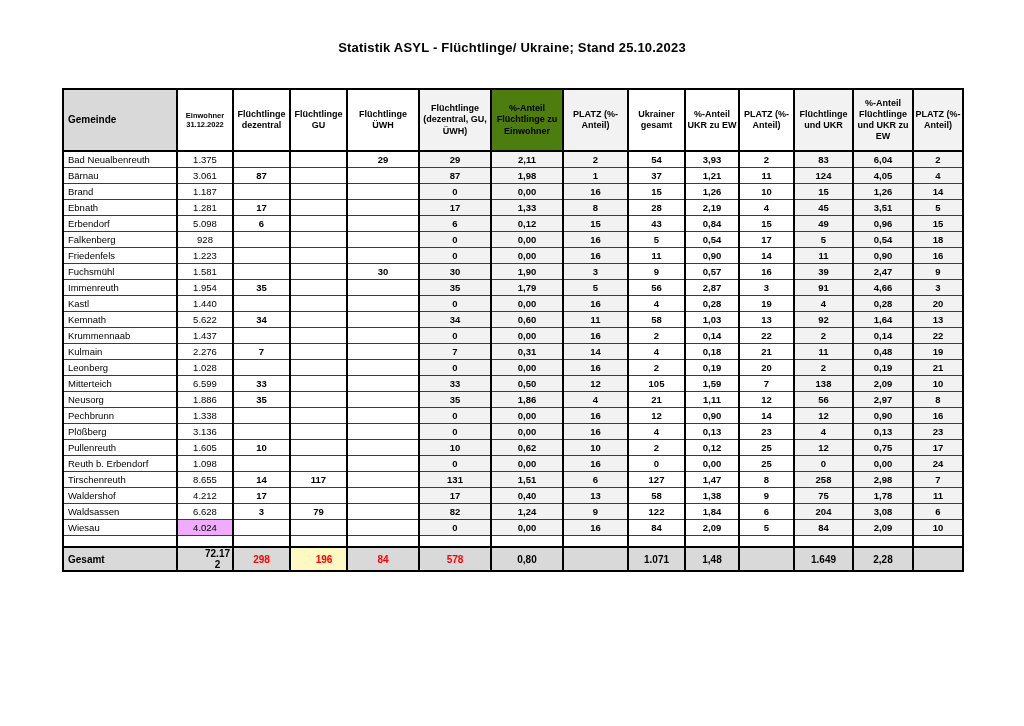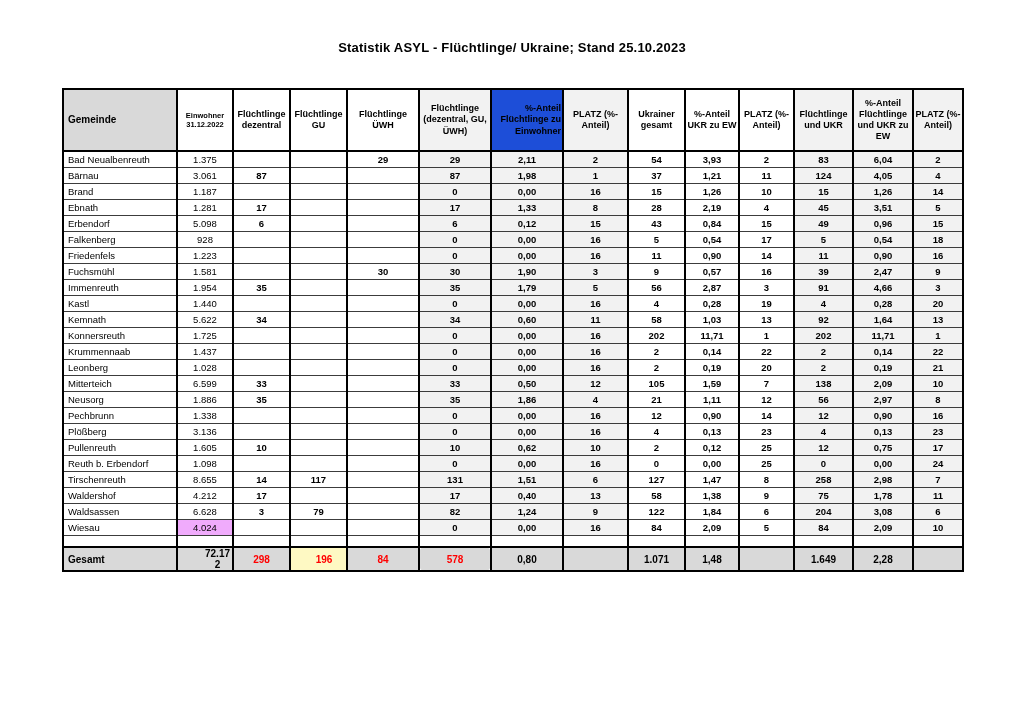--- a/index.html
+++ b/index.html
@@ -72,21 +72,21 @@
         <col class="c13">
     </colgroup>
     <thead>
       <tr>
           <th style="background: rgb(217, 217, 217);">Gemeinde</th>
           <th style="background: rgb(255, 255, 255);">Einwohner 31.12.2022</th>
           <th style="background: rgb(255, 255, 255);">Flüchtlinge dezentral</th>
           <th style="background: rgb(255, 255, 255);">Flüchtlinge GU</th>
           <th style="background: rgb(255, 255, 255);">Flüchtlinge ÜWH</th>
           <th style="background: rgb(242, 242, 242);">Flüchtlinge (dezentral, GU, ÜWH)</th>
-          <th style="background: #1d4ed8; text-align: right;">%-Anteil Flüchtlinge zu Einwohner</th>
+          <th style="background: #4d7c0f;">%-Anteil Flüchtlinge zu Einwohner</th>
           <th style="background: rgb(242, 242, 242);">PLATZ (%-Anteil)</th>
           <th style="background: rgb(255, 255, 255);">Ukrainer gesamt</th>
           <th style="background: rgb(255, 255, 255);">%-Anteil UKR zu EW</th>
           <th style="background: rgb(255, 255, 255);">PLATZ (%-Anteil)</th>
           <th style="background: rgb(242, 242, 242);">Flüchtlinge und UKR</th>
           <th style="background: rgb(242, 242, 242);">%-Anteil Flüchtlinge und UKR zu EW</th>
           <th style="background: rgb(242, 242, 242);">PLATZ (%-Anteil)</th>
         </tr>
     </thead>
     <tbody>
@@ -260,50 +260,50 @@
           <td style="background: rgb(242, 242, 242);">0,60</td>
           <td style="background: rgb(242, 242, 242);">11</td>
           <td style="background: rgb(255, 255, 255);">58</td>
           <td style="background: rgb(255, 255, 255);">1,03</td>
           <td style="background: rgb(255, 255, 255);">13</td>
           <td style="background: rgb(242, 242, 242);">92</td>
           <td style="background: rgb(242, 242, 242);">1,64</td>
           <td style="background: rgb(242, 242, 242);">13</td>
         </tr>
         <tr>
-          <td style="background: rgb(255, 255, 255);">Konnersreuth</td>
-          <td style="background: rgb(255, 255, 255);">1.725</td>
-          <td style="background: rgb(255, 255, 255);"></td>
-          <td style="background: rgb(255, 255, 255);"></td>
-          <td style="background: rgb(255, 255, 255);"></td>
-          <td style="background: rgb(242, 242, 242);">0</td>
-          <td style="background: rgb(242, 242, 242);">0,00</td>
-          <td style="background: rgb(242, 242, 242);">16</td>
-          <td style="background: rgb(255, 255, 255);">202</td>
-          <td style="background: rgb(255, 255, 255);">11,71</td>
-          <td style="background: rgb(255, 255, 255);">1</td>
-          <td style="background: rgb(242, 242, 242);">202</td>
-          <td style="background: rgb(242, 242, 242);">11,71</td>
-          <td style="background: rgb(242, 242, 242);">1</td>
-        </tr>
-        <tr>
           <td style="background: rgb(255, 255, 255);">Krummennaab</td>
           <td style="background: rgb(255, 255, 255);">1.437</td>
           <td style="background: rgb(255, 255, 255);"></td>
           <td style="background: rgb(255, 255, 255);"></td>
           <td style="background: rgb(255, 255, 255);"></td>
           <td style="background: rgb(242, 242, 242);">0</td>
           <td style="background: rgb(242, 242, 242);">0,00</td>
           <td style="background: rgb(242, 242, 242);">16</td>
           <td style="background: rgb(255, 255, 255);">2</td>
           <td style="background: rgb(255, 255, 255);">0,14</td>
           <td style="background: rgb(255, 255, 255);">22</td>
           <td style="background: rgb(242, 242, 242);">2</td>
           <td style="background: rgb(242, 242, 242);">0,14</td>
           <td style="background: rgb(242, 242, 242);">22</td>
+        </tr>
+        <tr>
+          <td style="background: rgb(255, 255, 255);">Kulmain</td>
+          <td style="background: rgb(255, 255, 255);">2.276</td>
+          <td style="background: rgb(255, 255, 255);">7</td>
+          <td style="background: rgb(255, 255, 255);"></td>
+          <td style="background: rgb(255, 255, 255);"></td>
+          <td style="background: rgb(242, 242, 242);">7</td>
+          <td style="background: rgb(242, 242, 242);">0,31</td>
+          <td style="background: rgb(242, 242, 242);">14</td>
+          <td style="background: rgb(255, 255, 255);">4</td>
+          <td style="background: rgb(255, 255, 255);">0,18</td>
+          <td style="background: rgb(255, 255, 255);">21</td>
+          <td style="background: rgb(242, 242, 242);">11</td>
+          <td style="background: rgb(242, 242, 242);">0,48</td>
+          <td style="background: rgb(242, 242, 242);">19</td>
         </tr>
         <tr>
           <td style="background: rgb(255, 255, 255);">Leonberg</td>
           <td style="background: rgb(255, 255, 255);">1.028</td>
           <td style="background: rgb(255, 255, 255);"></td>
           <td style="background: rgb(255, 255, 255);"></td>
           <td style="background: rgb(255, 255, 255);"></td>
           <td style="background: rgb(242, 242, 242);">0</td>
           <td style="background: rgb(242, 242, 242);">0,00</td>
           <td style="background: rgb(242, 242, 242);">16</td>

